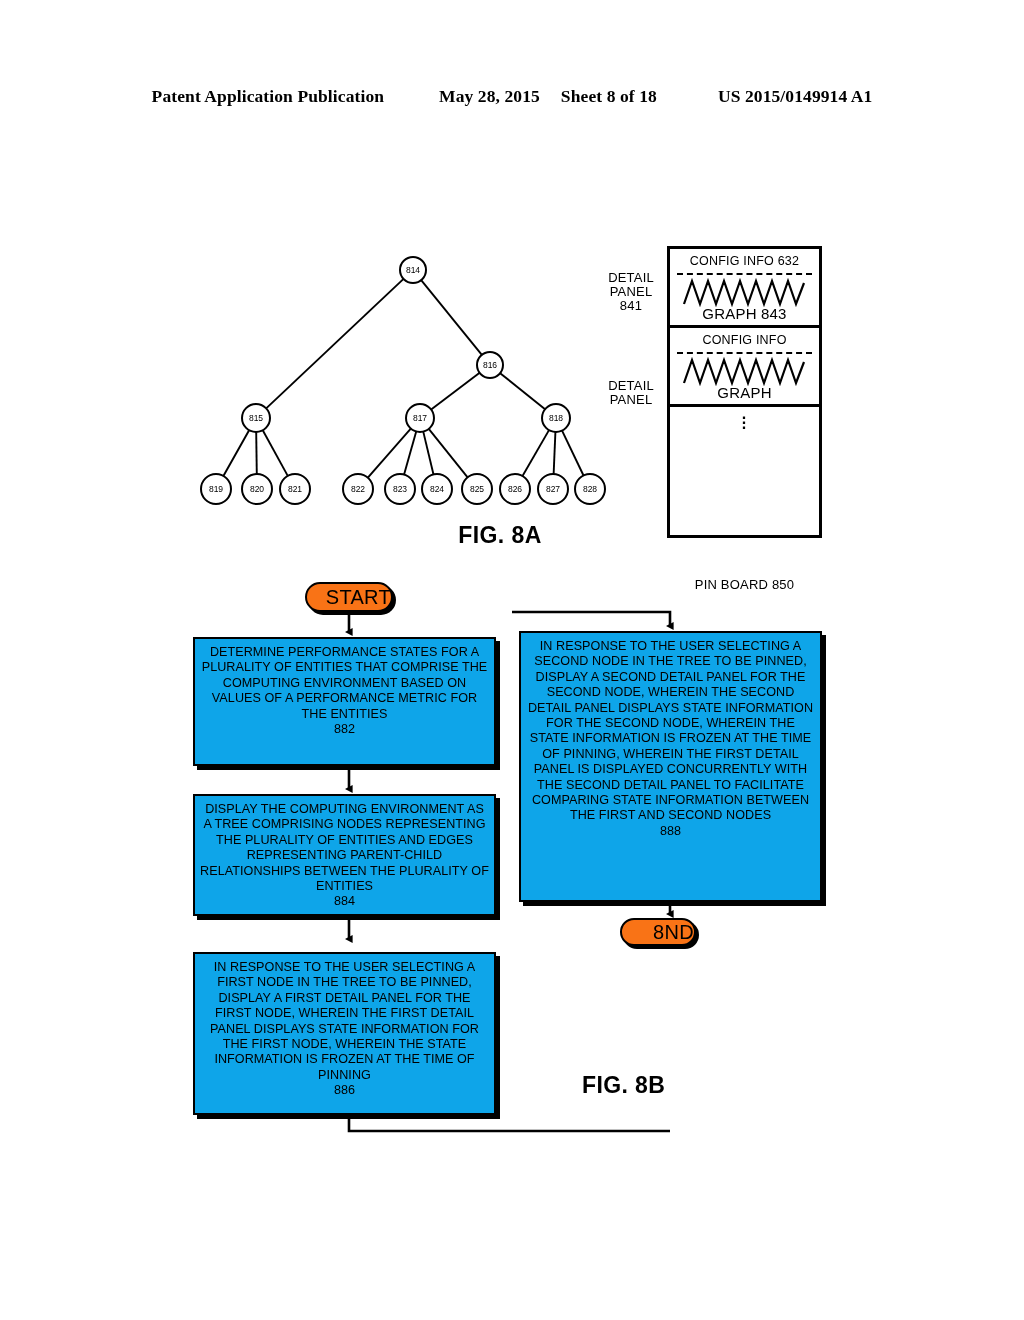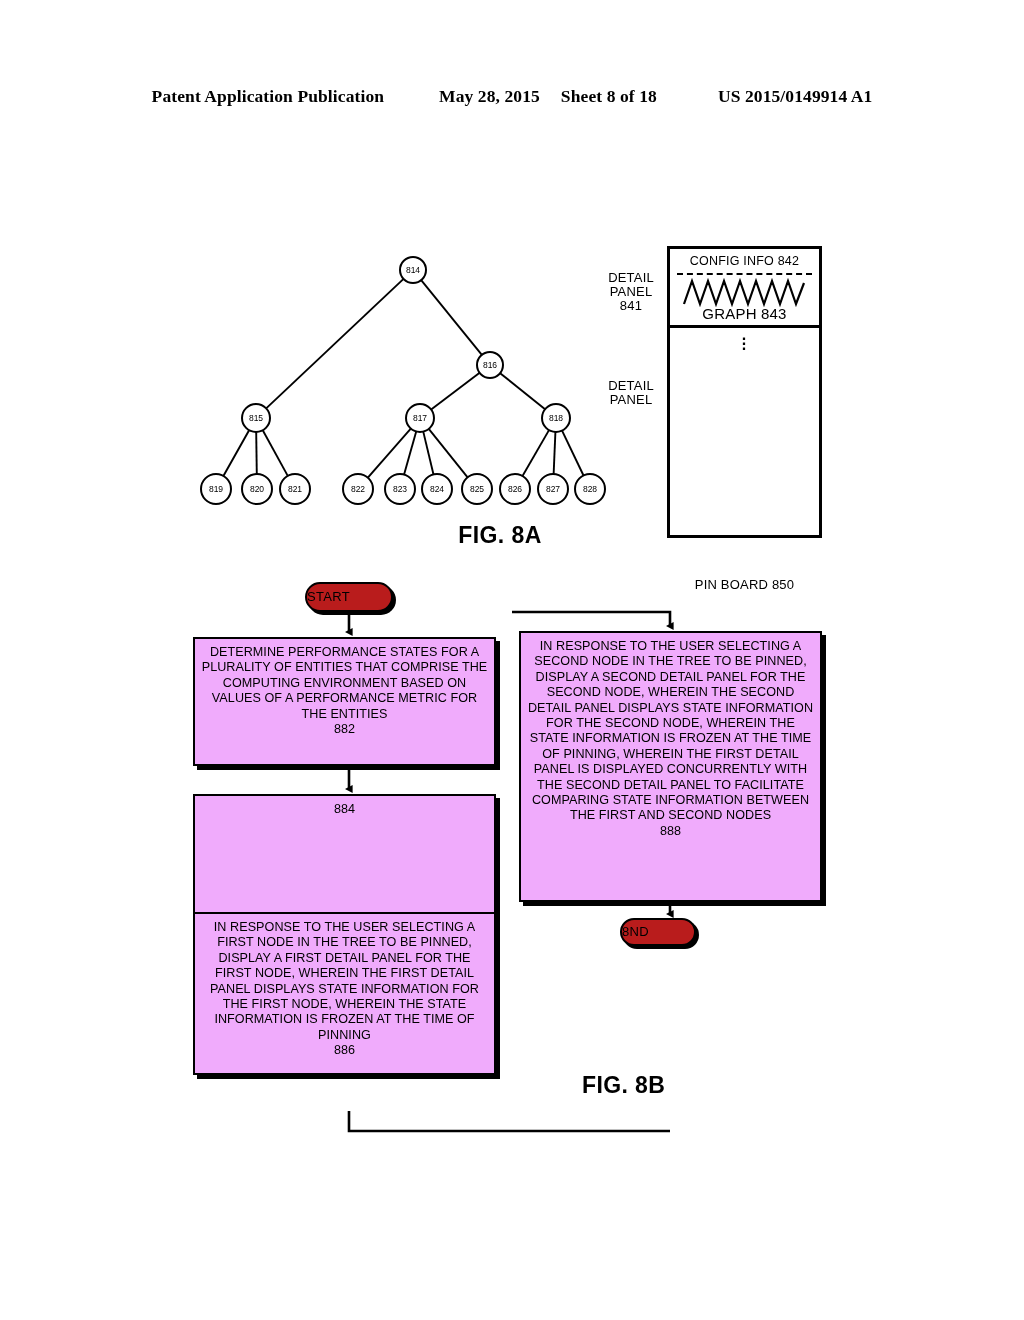--- a/index.html
+++ b/index.html
@@ -151,48 +151,48 @@
     position: absolute;
     left: 0;
     top: 0;
   }
 
   .term {
     position: absolute;
     box-sizing: border-box;
     border: 2.5px solid #000;
     border-radius: 22px;
-    background: #b91c1c;
-    text-align: left;
-    font-size: 13px;
+    background: #f97316;
+    text-align: right;
+    font-size: 20px;
     letter-spacing: 0.3px;
     box-shadow: 3px 3px 0 0 #000;
   }
   #node-start {
     left: 305px; top: 582px; width: 88px; height: 30px; line-height: 26px;
   }
   #node-end {
     left: 620px; top: 918px; width: 76px; height: 28px; line-height: 24px;
   }
 
   .proc {
     position: absolute;
     box-sizing: border-box;
     border: 2.5px solid #000;
-    background: #f0abfc;
+    background: #0ea5e9;
     text-align: center;
     font-size: 12.6px;
     line-height: 15.4px;
     letter-spacing: 0.05px;
     padding: 6px 5px 5px 5px;
     box-shadow: 4px 4px 0 0 #000;
   }
   #node-882 { left: 193px; top: 637px;  width: 303px; height: 129px; }
   #node-884 { left: 193px; top: 794px;  width: 303px; height: 122px; }
-  #node-886 { left: 193px; top: 912px;  width: 303px; height: 163px; }
+  #node-886 { left: 193px; top: 952px;  width: 303px; height: 163px; }
   #node-888 { left: 519px; top: 631px;  width: 303px; height: 271px; }
 
   .proc .refnum { display: block; }
 
   #fig-8b-caption {
     position: absolute;
     left: 582px;
     top: 1072px;
     width: 220px;
     font-size: 23px;
@@ -291,30 +291,40 @@
       </g>
     </svg>
 </div>
 
 <div id="detail-panel-label-1" class="panel-side-label">DETAIL<br>PANEL<br>841</div>
 <div id="detail-panel-label-2" class="panel-side-label">DETAIL<br>PANEL</div>
 
 <div id="pin-board">
 
   <div class="detail-panel" id="detail-panel-1">
-    <div class="dp-config">CONFIG INFO 842</div>
+    <div class="dp-config">CONFIG INFO 632</div>
     <div class="dp-divider"></div>
     <div class="dp-graphwave">
       <svg width="126" height="30" viewBox="0 0 126 30">
         <polyline points="2,27 10,4 18,27 26,4 34,27 42,4 50,27 58,4 66,27 74,4 82,27 90,4 98,27 106,4 114,27 122,6" fill="none" stroke="#000" stroke-width="2.2"></polyline>
       </svg>
     </div>
     <div class="dp-graphlabel">GRAPH 843</div>
   </div>
 
+  <div class="detail-panel" id="detail-panel-2">
+    <div class="dp-config">CONFIG INFO</div>
+    <div class="dp-divider"></div>
+    <div class="dp-graphwave">
+      <svg width="126" height="30" viewBox="0 0 126 30">
+        <polyline points="2,27 10,4 18,27 26,4 34,27 42,4 50,27 58,4 66,27 74,4 82,27 90,4 98,27 106,4 114,27 122,6" fill="none" stroke="#000" stroke-width="2.2"></polyline>
+      </svg>
+    </div>
+    <div class="dp-graphlabel">GRAPH</div>
+  </div>
 
   <div class="dp-empty">
     <span class="vdots">
       <span>·</span><span>·</span><span>·</span>
     </span>
   </div>
 
 </div>
 
 <div id="pin-board-label">PIN BOARD 850</div>
@@ -344,20 +354,21 @@
 </div>
 
 <div id="node-start" class="term">START</div>
 
 <div id="node-882" class="proc">
   <span>DETERMINE PERFORMANCE STATES FOR A PLURALITY OF ENTITIES THAT COMPRISE THE COMPUTING ENVIRONMENT BASED ON VALUES OF A PERFORMANCE METRIC FOR THE ENTITIES</span>
   <span class="refnum">882</span>
 </div>
 
 <div id="node-884" class="proc">
+  <span>DISPLAY THE COMPUTING ENVIRONMENT AS A TREE COMPRISING NODES REPRESENTING THE PLURALITY OF ENTITIES AND EDGES REPRESENTING PARENT-CHILD RELATIONSHIPS BETWEEN THE PLURALITY OF ENTITIES</span>
   <span class="refnum">884</span>
 </div>
 
 <div id="node-886" class="proc">
   <span>IN RESPONSE TO THE USER SELECTING A FIRST NODE IN THE TREE TO BE PINNED, DISPLAY A FIRST DETAIL PANEL FOR THE FIRST NODE, WHEREIN THE FIRST DETAIL PANEL DISPLAYS STATE INFORMATION FOR THE FIRST NODE, WHEREIN THE STATE INFORMATION IS FROZEN AT THE TIME OF PINNING</span>
   <span class="refnum">886</span>
 </div>
 
 <div id="node-888" class="proc">
   <span>IN RESPONSE TO THE USER SELECTING A SECOND NODE IN THE TREE TO BE PINNED, DISPLAY A SECOND DETAIL PANEL FOR THE SECOND NODE, WHEREIN THE SECOND DETAIL PANEL DISPLAYS STATE INFORMATION FOR THE SECOND NODE, WHEREIN THE STATE INFORMATION IS FROZEN AT THE TIME OF PINNING, WHEREIN THE FIRST DETAIL PANEL IS DISPLAYED CONCURRENTLY WITH THE SECOND DETAIL PANEL TO FACILITATE COMPARING STATE INFORMATION BETWEEN THE FIRST AND SECOND NODES</span>

